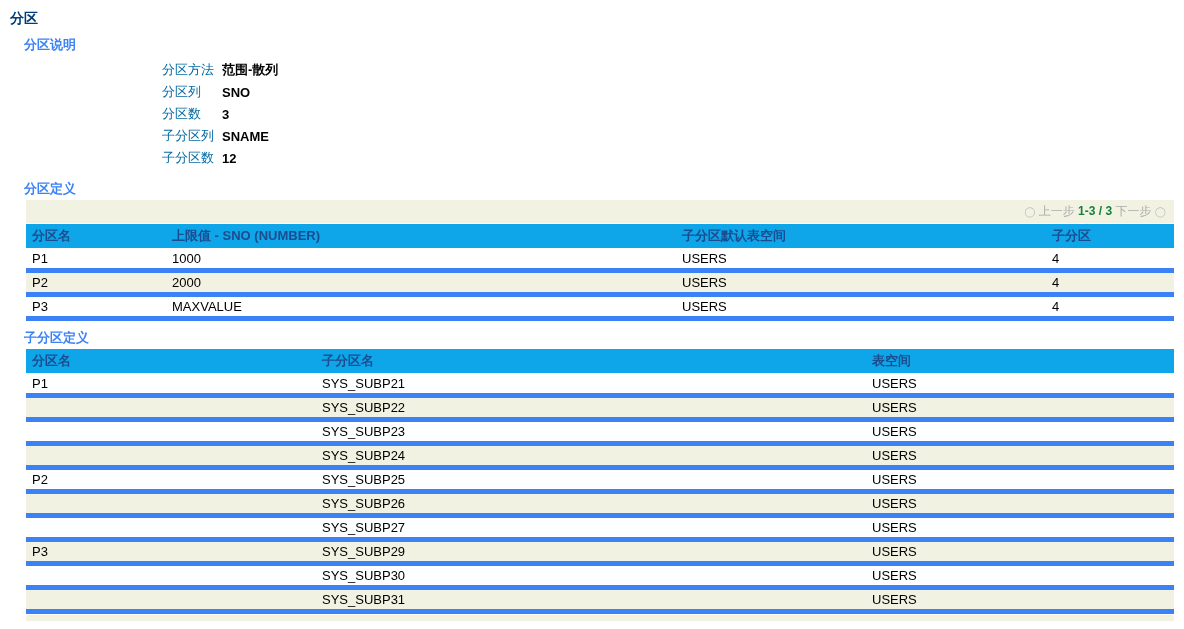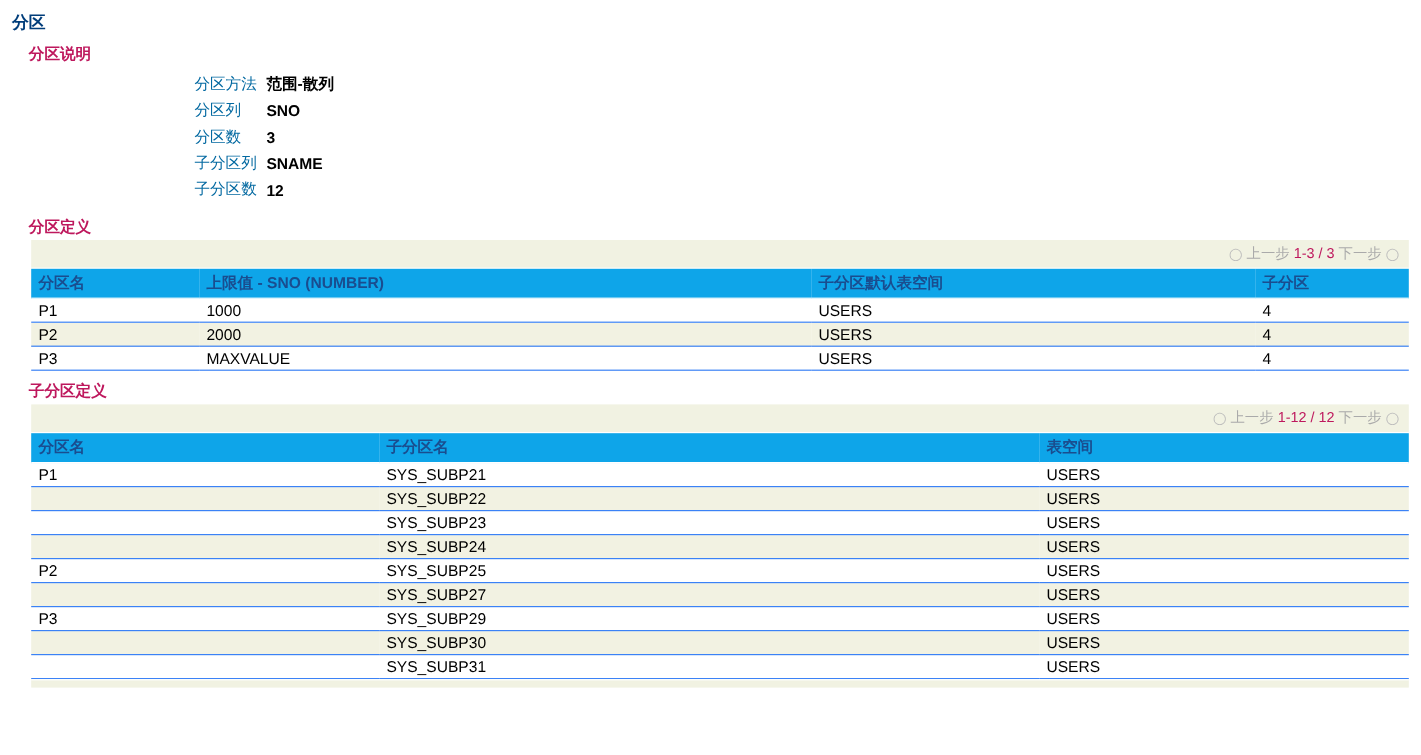--- a/index.html
+++ b/index.html
@@ -12,21 +12,21 @@
     color: #000;
   }
   a.link { color: #1a4d8f; text-decoration: none; cursor: pointer; }
   .section-title {
     color: #003d7a;
     font-size: 14px;
     font-weight: bold;
     padding: 4px 0;
   }
   .sub-title {
-    color: #be185d;
+    color: #3b82f6;
     font-size: 13px;
     font-weight: bold;
     padding: 4px 0 2px 14px;
   }
   .desc-table {
     margin: 2px 0 6px 20px;
   }
   .desc-table td.label {
     text-align: left;
     color: #0369a1;
@@ -43,39 +43,39 @@
   .pager-bar {
     background: #f1f2e2;
     text-align: right;
     padding: 3px 8px;
     font-size: 12px;
     color: #888;
     border-bottom: 1px solid #fff;
   }
   .pager-bar.bottom { border-top: 1px solid #fff; border-bottom: none; }
   .pager-bar .nav { color: #aaa; }
-  .pager-bar .count { color: #be185d; font-weight: normal; }
+  .pager-bar .count { color: #15803d; font-weight: bold; }
   .pager-bar .ico { font-size: 10px; vertical-align: middle; color:#bbb; }
   table.grid {
     border-collapse: collapse;
     width: 100%;
     font-size: 13px;
   }
   table.grid th {
     background: #0ea5e9;
     text-align: left;
     padding: 3px 6px;
     color: #1a4d8f;
     font-weight: bold;
     border-bottom: 1px solid #fff;
   }
   table.grid th a { color:#1a4d8f; text-decoration:none; }
   table.grid td {
     padding: 2px 6px;
-    border-bottom: 1px solid #3b82f6;
+    border-bottom: 5px solid #3b82f6;
   }
   table.grid tbody tr:nth-child(odd)  { background: #ffffff; }
   table.grid tbody tr:nth-child(even) { background: #f2f2e2; }
   .grid1 col.c1 { width: 140px; }
   .grid1 col.c2 { width: 510px; }
   .grid1 col.c3 { width: 370px; }
   .grid1 col.c4 { width: auto; }
   .grid2 col.c1 { width: 290px; }
   .grid2 col.c2 { width: 550px; }
   .grid2 col.c3 { width: auto; }
@@ -153,27 +153,20 @@
           <td>MAXVALUE</td>
           <td>USERS</td>
           <td>4</td>
         </tr>
       </tbody>
   </table>
 </div>
 
 <div class="sub-title">子分区定义</div>
 <div class="panel">
-  <div class="pager-bar">
-    <span class="ico">◯</span>
-    <span class="nav">上一步</span>
-    <span class="count">1-12 / 12</span>
-    <span class="nav">下一步</span>
-    <span class="ico">◯</span>
-  </div>
   <table class="grid grid2">
     <colgroup>
         <col class="c1">
         <col class="c2">
         <col class="c3">
       </colgroup>
     <thead>
       <tr>
         <th><a class="link">分区名</a></th>
         <th><a class="link">子分区名</a></th>
@@ -201,20 +194,25 @@
           <td>SYS_SUBP24</td>
           <td>USERS</td>
         </tr>
         <tr>
           <td>P2</td>
           <td>SYS_SUBP25</td>
           <td>USERS</td>
         </tr>
         <tr>
           <td></td>
+          <td>SYS_SUBP26</td>
+          <td>USERS</td>
+        </tr>
+        <tr>
+          <td></td>
           <td>SYS_SUBP27</td>
           <td>USERS</td>
         </tr>
         <tr>
           <td>P3</td>
           <td>SYS_SUBP29</td>
           <td>USERS</td>
         </tr>
         <tr>
           <td></td>

